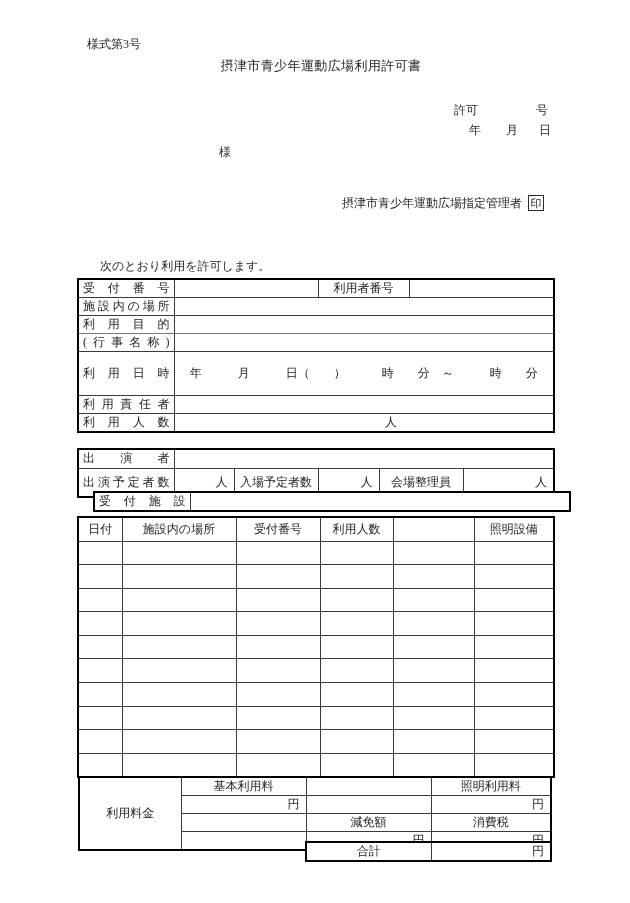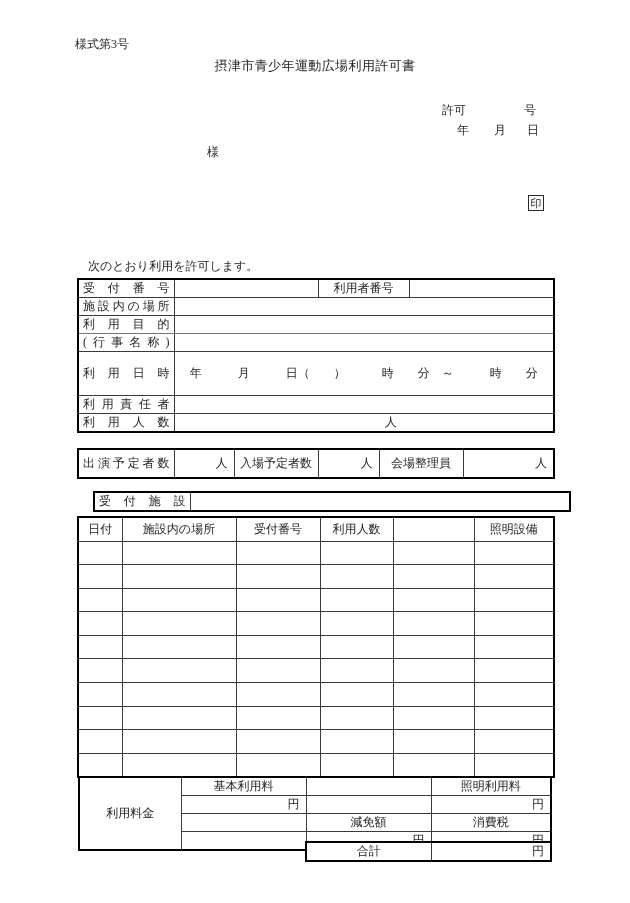--- a/index.html
+++ b/index.html
@@ -2,21 +2,21 @@
 <html><head>
 <meta charset="utf-8">
 <style>
   * { margin:0; padding:0; box-sizing:border-box; }
   html,body { background:#ffffff; }
   .page {
     position:relative; width:630px; height:903px; background:#ffffff;
     font-family:"Liberation Serif","DejaVu Serif",serif;
     color:#1f1f1f; font-size:12px; overflow:hidden;
   }
-  .abs { position:absolute; white-space:nowrap; }
+  .abs { position:absolute; white-space:nowrap;margin-left:12px; }
 
   table { border-collapse:collapse; table-layout:fixed; position:absolute; background:#fff; }
   table.frame { border:2px solid #000; }
   td {
     border:1px solid #3a3a3a; font-size:12px; padding:0 4px;
     overflow:hidden; white-space:nowrap; vertical-align:middle; color:#1f1f1f;
   }
   .jlabel { text-align:justify; text-align-last:justify; }
   .c { text-align:center; }
   .r { text-align:right; padding-right:6px; }
@@ -40,20 +40,21 @@
 
   <div class="abs" style="left:397px; top:102px;padding-left:45px;">許可</div>
   <div class="abs" style="left:524px; top:102px;">号</div>
 
   <div class="abs" style="left:457px; top:122px;">年</div>
   <div class="abs" style="left:494px; top:122px;">月</div>
   <div class="abs" style="left:527px; top:122px;">日</div>
 
   <div class="abs" style="left:207px; top:144px;">様</div>
 
+  <div class="abs" style="left:330px; top:195px;">摂津市青少年運動広場指定管理者</div>
   <div class="seal-box">
     <span>印</span>
   </div>
 
   <div class="abs" style="left:88px; top:258px;">次のとおり利用を許可します。</div>
 
   <table class="frame" style="left:77px; top:278px; width:476px;">
     <colgroup>
         <col style="width:96px">
         <col style="width:144px">
@@ -97,20 +98,24 @@
   <table class="frame" style="left:77px; top:448px; width:476px;">
     <colgroup>
         <col style="width:96px">
         <col style="width:60px">
         <col style="width:84px">
         <col style="width:61px">
         <col style="width:84px">
         <col style="width:91px">
       </colgroup>
     <tbody>
+        <tr style="height:19px;">
+      <td class="jlabel">出演者</td>
+      <td colspan="5"></td>
+    </tr>
     <tr style="height:29px;">
       <td class="jlabel">出演予定者数</td>
       <td class="r">人</td>
       <td class="c">入場予定者数</td>
       <td class="r">人</td>
       <td class="c">会場整理員</td>
       <td class="r">人</td>
     </tr>
   </tbody>
     </table>

